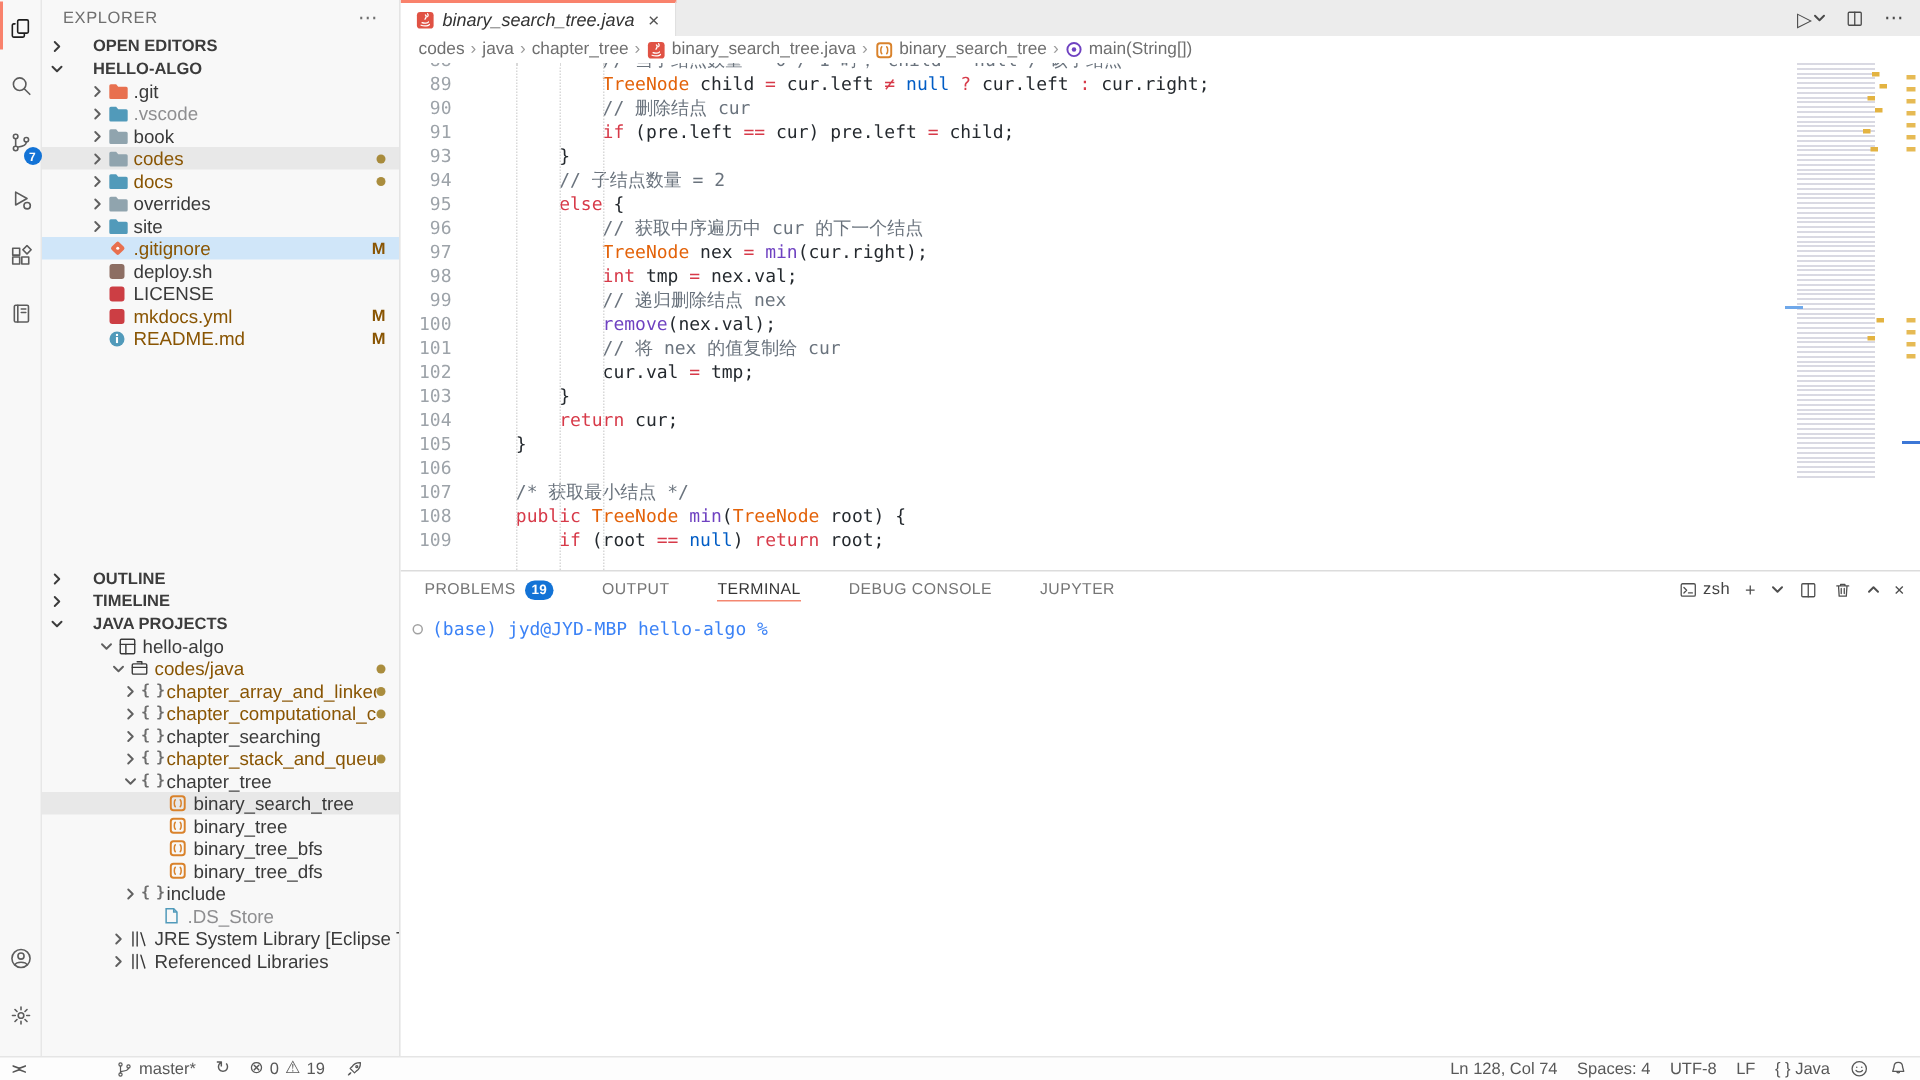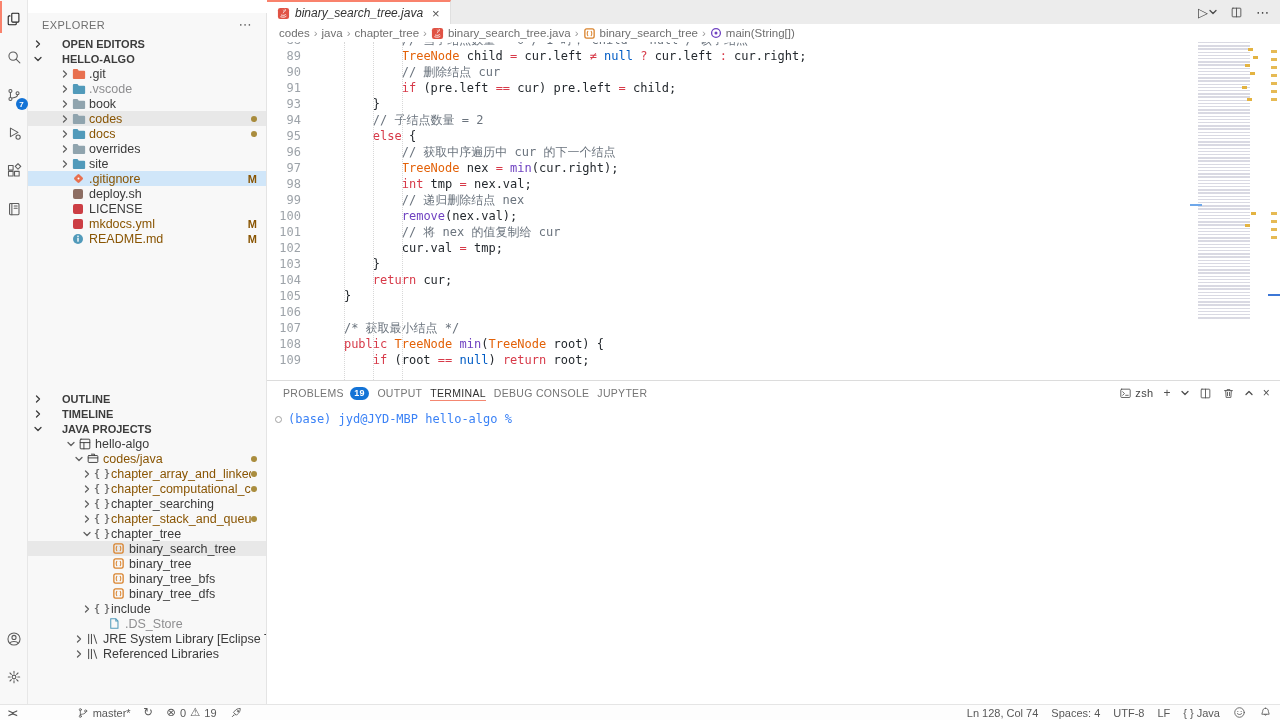--- a/index.html
+++ b/index.html
@@ -13,21 +13,21 @@
     border-right:1px solid #e7e7e7;display:flex;flex-direction:column;align-items:center;z-index:6}
   .ab-item{width:28px;height:38px;display:flex;align-items:center;justify-content:center;
     color:#5c5c5c;position:relative;cursor:pointer}
   .ab-item.active{color:#1d1d1d}
   .ab-item.active::before{content:"";position:absolute;left:0;top:1px;width:2px;height:32px;background:#f9826c}
   .ab-badge{position:absolute;right:0;bottom:4px;background:#1373d6;color:#fff;border-radius:50%;
     width:12px;height:12px;font-size:8px;font-weight:700;display:flex;align-items:center;justify-content:center}
   #ab-bottom{margin-top:auto;margin-bottom:8px}
 
   
-  #sidebar{position:absolute;left:28px;top:13px;width:239px;height:704px;background:#f8f8f8;
+  #sidebar{position:absolute;left:28px;top:0;width:239px;height:704px;background:#f8f8f8;
     border-right:1px solid #e4e4e4;overflow:hidden;z-index:5}
   .sb-header{height:23px;display:flex;align-items:center;padding:0 14px;font-size:11px;color:#6f6f6f;letter-spacing:.4px}
   .sb-header .more{margin-left:auto;cursor:pointer;color:#6f6f6f;font-size:13px}
   .section-row{display:flex;align-items:center;height:15px;font-weight:700;font-size:11px;
     color:#3c3c3c;padding-left:6px;gap:20px;cursor:pointer}
   .row{height:15px;display:flex;align-items:center;padding-left:30px;cursor:pointer;position:relative}
   .row .chev-slot{width:14px;flex:none;display:flex;align-items:center;justify-content:center;color:#616161}
   .row .icon-slot{width:17px;flex:none;display:flex;align-items:center}
   .row .lbl{font-size:12.5px;color:#3a3a3a;white-space:nowrap;overflow:hidden}
   .row.modified .lbl{color:#895503}
@@ -70,21 +70,21 @@
     background:repeating-linear-gradient(180deg, rgba(95,95,135,.28) 0px, rgba(95,95,135,.28) 1.4px,
       rgba(255,255,255,0) 1.4px, rgba(255,255,255,0) 3.2px)}
   .mm-mark{position:absolute;width:5px;height:3px;background:#e3b341}
   #ruler{position:absolute;top:42px;right:0;width:12px;bottom:0}
   .ruler-mark{position:absolute;left:3px;width:6px;height:3px;background:#e3b341;opacity:.9}
   .ruler-cursor{position:absolute;left:0;width:12px;height:2px;background:#3c77d6}
   .mm-cursorline{position:absolute;right:66px;width:14px;height:2px;background:#6fa8ea;top:162px}
 
   
   #panel{position:absolute;left:267px;top:380px;right:0;bottom:16px;background:#fff;border-top:1px solid #dcdcdc}
-  #panel-tabs{height:24px;display:flex;align-items:center;padding-left:16px;gap:8px;
+  #panel-tabs{height:24px;display:flex;align-items:center;padding-left:16px;gap:32px;
     font-size:10.5px;letter-spacing:.3px;color:#757575;position:relative}
   .p-tab{display:flex;gap:6px;align-items:center;cursor:pointer;height:100%;position:relative}
   .p-tab.active{color:#333}
   .p-tab.active::after{content:"";position:absolute;left:0;right:0;bottom:4px;height:1.5px;background:#f48771}
   .p-badge{background:#1373d6;color:#fff;font-size:9px;border-radius:9px;padding:1.5px 4.5px;font-weight:700}
   #panel-actions{position:absolute;right:10px;top:0;height:24px;display:flex;align-items:center;gap:10px;color:#4f4f4f}
   .p-act{display:flex;align-items:center;gap:3px;cursor:pointer;font-size:12px}
   .shell-label{font-size:11px;color:#444}
   #terminal{padding:7px 0 0 8px;display:flex;align-items:center;gap:6px;
     font-family:"DejaVu Sans Mono","Liberation Mono",monospace;font-size:12px;color:#3b82f6}

